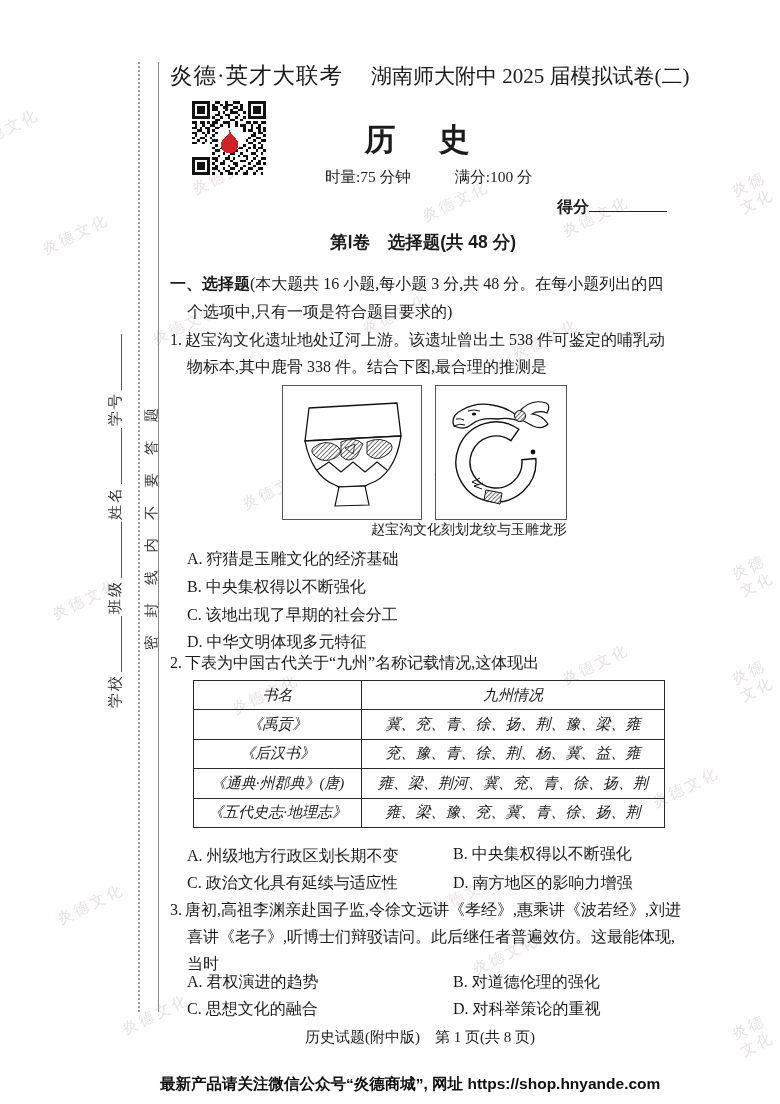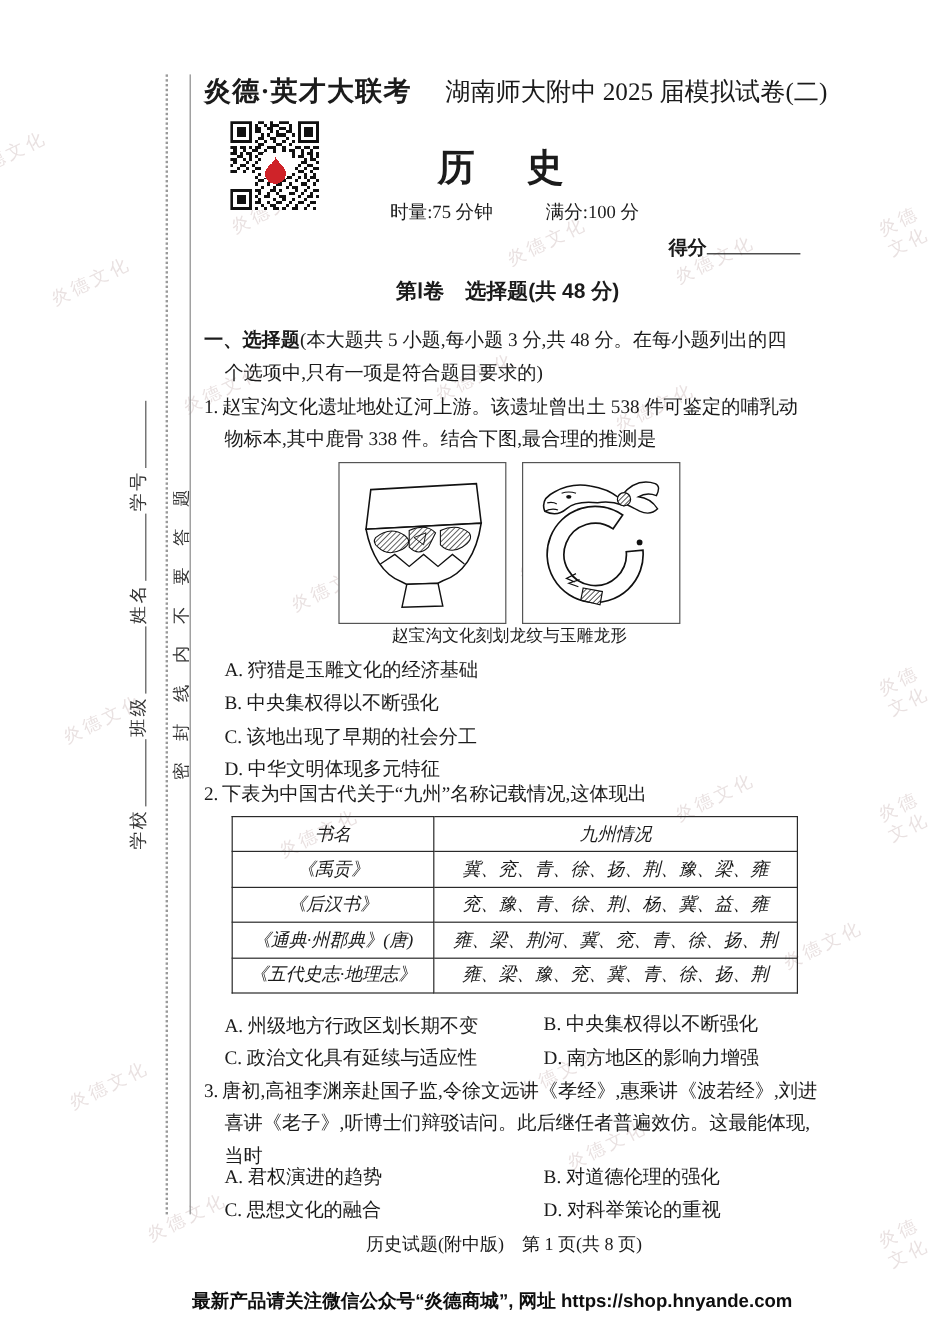--- a/index.html
+++ b/index.html
@@ -14,35 +14,35 @@
   .seal-solid{position:absolute;left:158px;top:62px;height:950px;border-left:1.5px solid #8a8a8a;}
   .v-outer{position:absolute;left:104px;top:520px;width:620px;height:22px;
            transform-origin:0 0;transform:rotate(-90deg) translateX(-310px);
            display:flex;align-items:center;justify-content:center;font-size:15px;letter-spacing:2px;color:#333;}
   .v-outer .blank{display:inline-block;width:56px;height:13px;border-bottom:1px solid #555;margin:0 2px;}
   .v-inner{position:absolute;left:142px;top:520px;width:280px;height:18px;
            transform-origin:0 0;transform:rotate(-90deg) translateX(-140px);
            text-align:center;font-size:14.5px;letter-spacing:18px;color:#333;}
   
   .exam-title{left:170px;top:60px;width:500px;text-align:center;}
-  .series-logo{font-size:22.5px;font-weight:bold;letter-spacing:1px;}
+  .series-logo{font-size:22.5px;font-weight:normal;letter-spacing:1px;}
   .title-rest{font-size:21px;margin-left:28px;}
   .subject{left:170px;top:119px;width:500px;text-align:center;font-size:31px;font-weight:bold;letter-spacing:6px;}
   .meta{left:325px;top:167px;font-size:15.5px;}
   .meta span{margin-right:44px;}
   .score{left:557px;top:197px;font-family:"Liberation Sans",sans-serif;font-weight:bold;font-size:16px;}
   .score .u{display:inline-block;width:78px;border-bottom:1.5px solid #222;height:14px;}
   .part-title{left:330px;top:230px;font-family:"Liberation Sans",sans-serif;font-weight:bold;font-size:17.5px;}
   
   #content{position:absolute;left:170px;top:0;width:500px;height:1104px;}
   .c{position:absolute;white-space:nowrap;font-size:16px;line-height:22px;}
   .lead{font-family:"Liberation Sans",sans-serif;font-weight:bold;}
   .qnum{display:inline-block;min-width:15px;}
   .figbox{position:absolute;border:1px solid #555;background:#fff;}
-  .caption{position:absolute;left:112px;top:521px;width:285px;text-align:center;font-size:14px;white-space:nowrap;}
+  .caption{position:absolute;left:112px;top:521px;width:285px;text-align:right;font-size:14px;white-space:nowrap;}
   table.jz{position:absolute;left:23px;top:680px;width:472px;height:148px;border-collapse:collapse;}
   table.jz th,table.jz td{border:1.4px solid #2a2a2a;text-align:center;font-weight:normal;
       font-size:15px;padding:0;font-family:"Liberation Serif",serif;font-style:italic;}
   table.jz .c1{width:167px;}
   .pagefoot{position:absolute;left:0;top:1028px;width:500px;text-align:center;font-size:15px;}
   .promo{left:160px;top:1074px;font-family:"Liberation Sans",sans-serif;font-weight:bold;font-size:15.5px;color:#0e0e0e;}
   svg{display:block;}
 </style>
 </head>
 <body>
@@ -118,21 +118,21 @@
 
 <div class="abs score">
   <span>得分</span><span class="u"></span>
 </div>
 
 <div class="abs part-title">第Ⅰ卷　选择题(共 48 分)</div>
 
 <div id="content">
 
   <div class="c" style="left:0;top:273px">
-    <span class="lead">一、选择题</span><span>(本大题共 5 小题,每小题 3 分,共 48 分。在每小题列出的四</span>
+    <span class="lead">一、选择题</span><span>(本大题共 16 小题,每小题 3 分,共 48 分。在每小题列出的四</span>
   </div>
   <div class="c" style="left:17px;top:301px">个选项中,只有一项是符合题目要求的)</div>
 
   <div class="c" style="left:0;top:329px">
     <span class="qnum">1.</span><span>赵宝沟文化遗址地处辽河上游。该遗址曾出土 538 件可鉴定的哺乳动</span>
   </div>
   <div class="c" style="left:17px;top:356px">物标本,其中鹿骨 338 件。结合下图,最合理的推测是</div>
 
   <div class="figbox" style="left:112px;top:385px;width:138px;height:133px">
     <svg width="138" height="133" viewBox="0 0 138 133">

